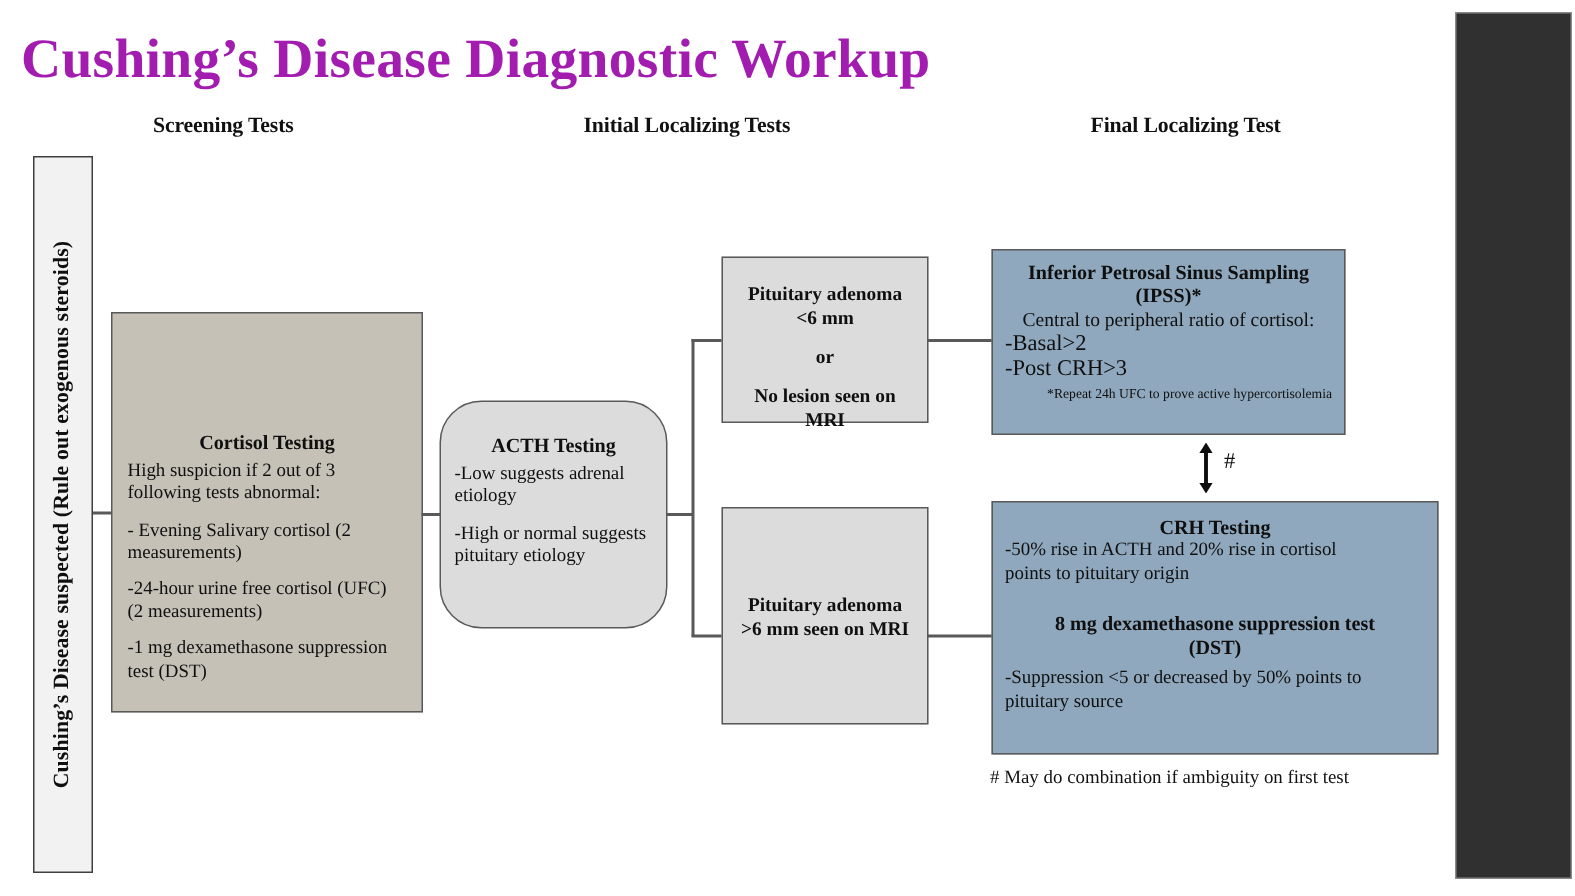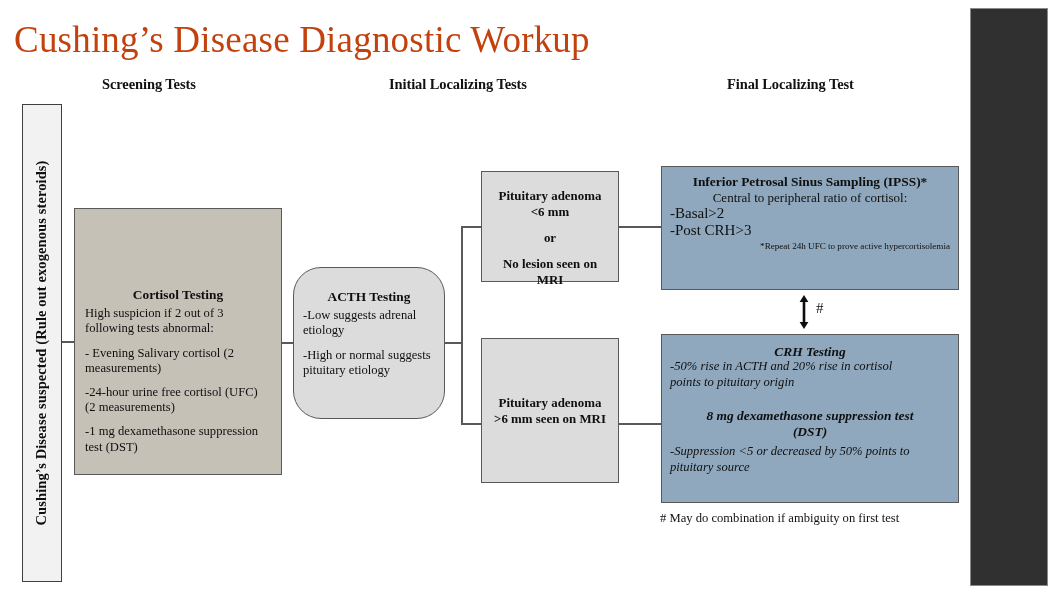--- a/index.html
+++ b/index.html
@@ -6,22 +6,22 @@
   body{
     width:1050px;height:597px;position:relative;overflow:hidden;
     font-family:"Liberation Serif","DejaVu Serif",serif;
     color:#111111;
   }
   .stage{position:absolute;left:0;top:0;width:1050px;height:597px;}
 
   
   #page-title{
     position:absolute;left:14px;top:18px;
-    font-size:37px;line-height:44px;font-weight:400;
-    letter-spacing:0.2px;color:#c2410c;white-space:nowrap;
+    font-size:37px;line-height:44px;font-weight:700;
+    letter-spacing:0.2px;color:#a21caf;white-space:nowrap;
   }
 
   
   .col-head{
     position:absolute;font-size:14.5px;font-weight:bold;
     letter-spacing:-0.1px;color:#111;white-space:nowrap;text-align:center;
   }
   #col-head-0{left:102px;top:76px;}
   #col-head-1{left:389px;top:76px;}
   #col-head-2{left:727px;top:76px;}
@@ -73,34 +73,34 @@
   #mri-small-box .inner{padding-top:16px;font-weight:bold;font-size:12.9px;line-height:16px;}
   #mri-large-box{
     left:481px;top:338px;width:138px;height:145px;
     background:#dcdcdc;padding:0 4px;
     display:flex;align-items:center;justify-content:center;text-align:center;
   }
   #mri-large-box .inner{font-weight:bold;font-size:12.9px;line-height:16px;}
 
   
   #ipss-box{
-    left:661px;top:166px;width:298px;height:124px;
+    left:661px;top:166px;width:236px;height:124px;
     background:#8fa8bd;padding:0 8px;
   }
   #ipss-box .inner{padding-top:7px;}
   #ipss-box .bt{font-size:13.4px;}
   #ipss-box .sub{display:block;text-align:center;font-size:13px;margin-top:1px;}
   #ipss-box .li{display:block;font-size:15px;line-height:17px;}
   #ipss-box .foot{display:block;font-size:9.1px;line-height:12px;margin-top:1px;text-align:right;}
 
   #crh-box{
     left:661px;top:334px;width:298px;height:169px;
     background:#8fa8bd;padding:0 8px;
   }
-  #crh-box .inner{padding-top:9px;font-style:italic;}
+  #crh-box .inner{padding-top:9px;}
   #crh-box .bt{font-size:13.4px;}
   #crh-box .li{display:block;font-size:12.6px;line-height:15.6px;}
   #crh-box .bt2{display:block;font-weight:bold;text-align:center;font-size:13.4px;line-height:16px;}
 
   
   #footnote{
     position:absolute;left:660px;top:511px;
     font-size:12.6px;color:#111;white-space:nowrap;
   }
 

